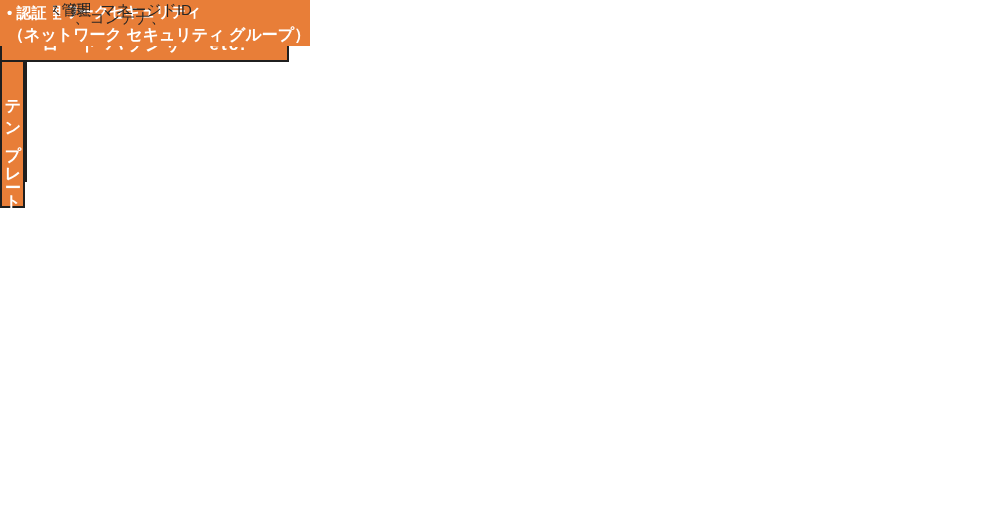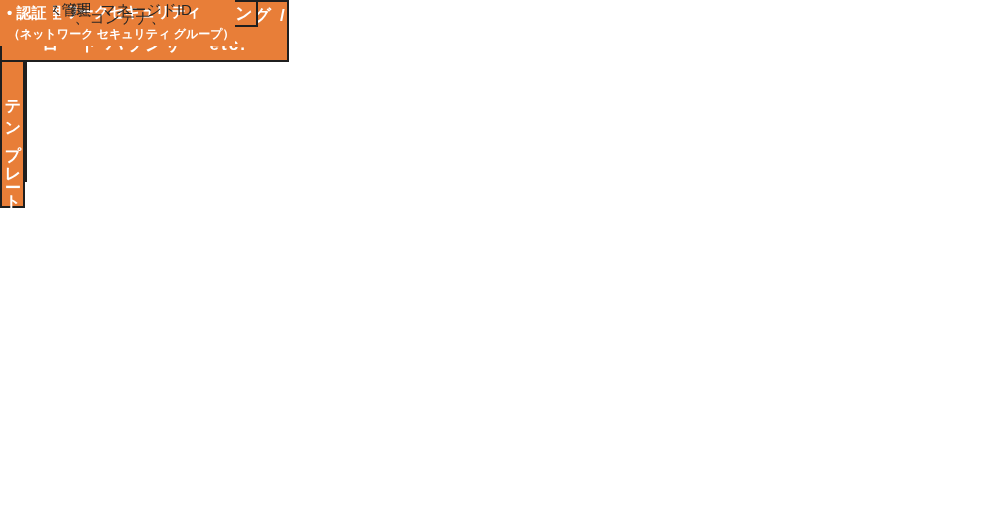--- a/index.html
+++ b/index.html
@@ -88,21 +88,21 @@
   .hl-block { position:absolute; background:#e87e38; color:#fff; font-weight:bold;
               font-size:15px; display:flex; align-items:center; white-space:nowrap; }
   #g1r1 { left:743; top:146; }
   #g1hl { left:732; top:169; width:256; height:28; padding-left:8px; }
   #g1r3 { left:743; top:199; }
   #g1r4 { left:743; top:224; }
   #g1r5 { left:755; top:247; }
   #g2r1 { left:743; top:289; }
   #g2hl { left:732; top:313; width:258; height:52; padding-left:8px;
           flex-direction:column; align-items:flex-start; justify-content:center; line-height:23px; }
-  #g2hl .sub { font-size:12px; }
+  #g2hl .sub { font-size:16px; }
   #g3r1 { left:743; top:388; }
   .hl-row { position:absolute; display:flex; align-items:flex-end; }
   #g3r2 { left:732; top:411; }
   #g3r3 { left:755; top:441; }
   #g3r4 { left:732; top:463; }
   .hl-inline { background:#e87e38; color:#fff; font-weight:bold; font-size:15px;
                padding:4px 7px 5px 7px; white-space:nowrap; }
   .rest { font-size:15px; color:#262626; margin-left:6px; white-space:nowrap; }
 </style>
 </head>

